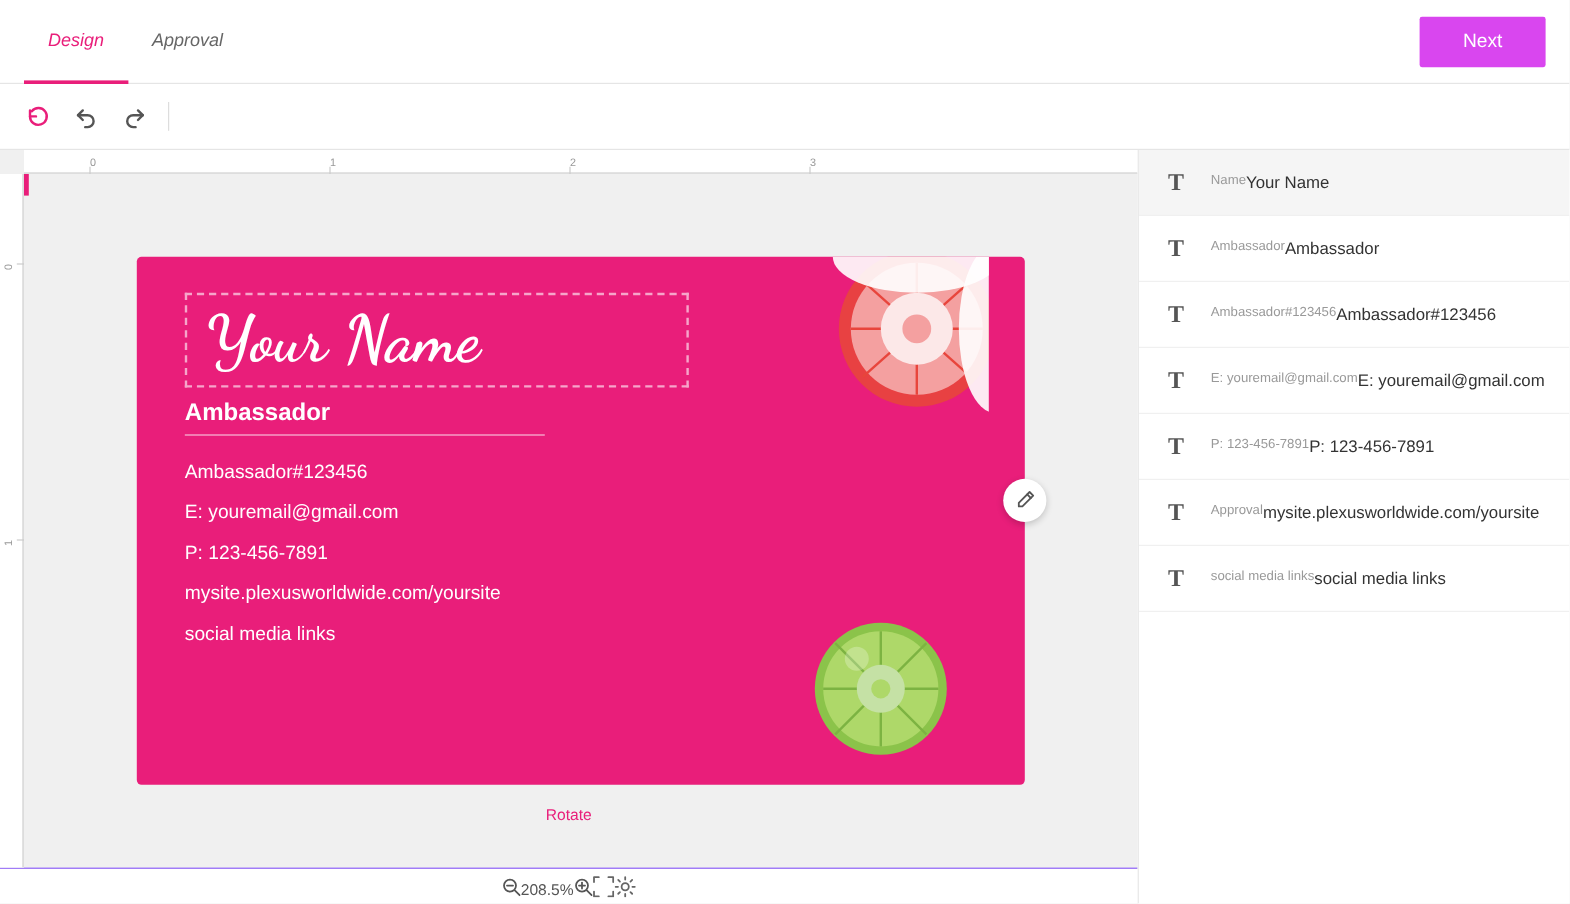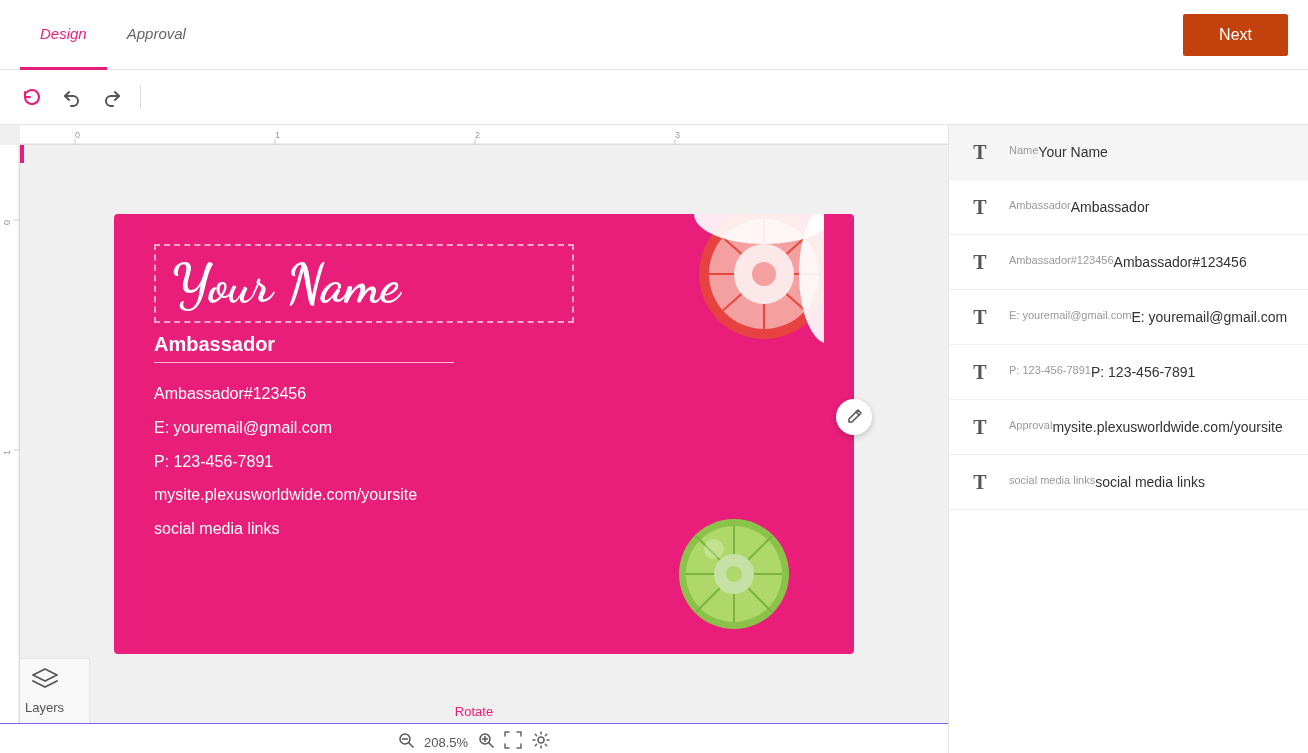--- a/index.html
+++ b/index.html
@@ -3,21 +3,21 @@
   <meta charset="utf-8">
   <style>
     * { box-sizing: border-box; margin: 0; padding: 0; }
     body { font-family: -apple-system, BlinkMacSystemFont, 'Segoe UI', sans-serif; background: #fff; width: 1308px; height: 753px; overflow: hidden; }
 
     
     .header { display: flex; align-items: center; justify-content: space-between; padding: 0 20px; height: 70px; border-bottom: 1px solid #e5e5e5; }
     .header-tabs { display: flex; align-items: center; height: 100%; }
     .tab { padding: 0 20px; height: 100%; display: flex; align-items: center; cursor: pointer; font-size: 15px; color: #666; border-bottom: 3px solid transparent; margin-bottom: -1px; font-style: italic; }
     .tab.active { color: #e91e7a; border-bottom-color: #e91e7a; font-weight: 500; }
-    .next-btn { background: #c2410c; color: #fff; border: none; padding: 12px 36px; font-size: 16px; font-weight: 500; cursor: pointer; border-radius: 2px; }
+    .next-btn { background: #d946ef; color: #fff; border: none; padding: 12px 36px; font-size: 16px; font-weight: 500; cursor: pointer; border-radius: 2px; }
 
     
     .toolbar { display: flex; align-items: center; padding: 0 16px; height: 55px; border-bottom: 1px solid #e5e5e5; gap: 8px; }
     .toolbar-icon { width: 32px; height: 32px; display: flex; align-items: center; justify-content: center; cursor: pointer; border-radius: 4px; color: #555; font-size: 18px; }
     .toolbar-divider { width: 1px; height: 24px; background: #ddd; margin: 0 4px; }
 
     
     .main { display: flex; height: calc(753px - 70px - 55px); }
 
     
@@ -32,21 +32,21 @@
     
     .fruit-top { position: absolute; top: 0; right: 30px; width: 160px; height: 170px; }
     .fruit-bottom { position: absolute; bottom: 20px; right: 60px; width: 120px; height: 120px; }
 
     
     .edit-icon { position: absolute; top: 185px; right: 110px; width: 36px; height: 36px; background: #fff; border-radius: 50%; display: flex; align-items: center; justify-content: center; cursor: pointer; box-shadow: 0 2px 6px rgba(0,0,0,0.2); z-index: 10; }
 
     
     .bottom-bar { position: absolute; bottom: 0; left: 0; right: 0; height: 30px; display: flex; align-items: center; justify-content: flex-end; background: #fff; border-top: 1px solid #8b5cf6; padding: 0 16px; gap: 12px; flex-direction: column; }
     .rotate-btn { color: #e91e7a; font-size: 13px; cursor: pointer; }
-    .zoom-controls { display: flex; align-items: center; gap: 10px; font-size: 13px; color: #555; }
+    .zoom-controls { display: flex; align-items: center; gap: 0; font-size: 13px; color: #555; margin-top: 32px; }
     .zoom-icon { cursor: pointer; font-size: 16px; }
     .zoom-value { font-size: 13px; }
     .fullscreen-icon { cursor: pointer; font-size: 16px; color: #666; }
     .settings-icon { cursor: pointer; font-size: 16px; color: #666; }
 
     
     .layers-btn { position: absolute; bottom: 30px; left: 0; width: 90px; height: 65px; display: flex; flex-direction: column; align-items: center; justify-content: center; gap: 4px; cursor: pointer; background: #f8f8f8; border-top: 1px solid #e5e5e5; border-right: 1px solid #e5e5e5; }
     .layers-icon { font-size: 22px; color: #555; }
     .layers-label { font-size: 13px; color: #555; }
 
@@ -182,29 +182,20 @@
 
         <div class="edit-icon" style="position:absolute; top: 185px; right: -18px;">
           <svg width="18" height="18" viewBox="0 0 18 18" fill="none" stroke="#555" stroke-width="1.5">
             <path d="M13 2l3 3-9 9H4v-3l9-9z" stroke-linecap="round" stroke-linejoin="round"></path>
             <line x1="11" y1="4" x2="14" y2="7" stroke-linecap="round"></line>
           </svg>
         </div>
       </div>
     </div>
 
-    <div class="layers-btn">
-      <div class="layers-icon">
-        <svg width="26" height="22" viewBox="0 0 26 22" fill="none" stroke="#555" stroke-width="1.8">
-          <polygon points="13,1 25,7 13,13 1,7" stroke-linejoin="round"></polygon>
-          <polyline points="1,13 13,19 25,13" stroke-linecap="round" stroke-linejoin="round"></polyline>
-        </svg>
-      </div>
-      <div class="layers-label">Layers</div>
-    </div>
 
     <div class="bottom-bar">
       <div class="rotate-btn">Rotate</div>
       <div class="zoom-controls">
         <div class="zoom-icon">
           <svg width="16" height="16" viewBox="0 0 16 16" fill="none" stroke="#555" stroke-width="1.5">
             <circle cx="7" cy="7" r="5"></circle>
             <line x1="11" y1="11" x2="15" y2="15" stroke-linecap="round"></line>
             <line x1="4.5" y1="7" x2="9.5" y2="7" stroke-linecap="round"></line>
           </svg>

